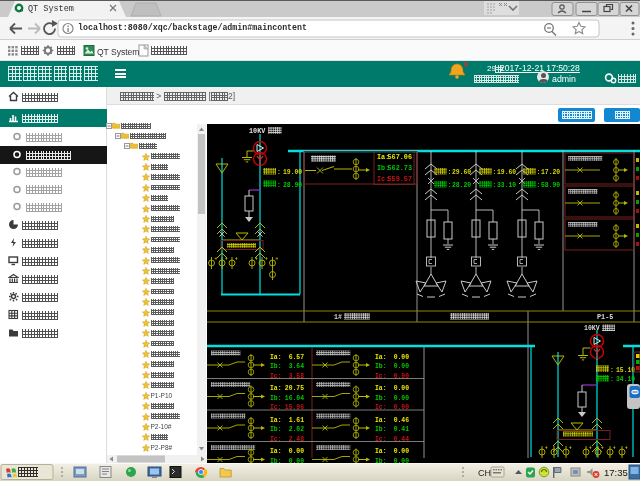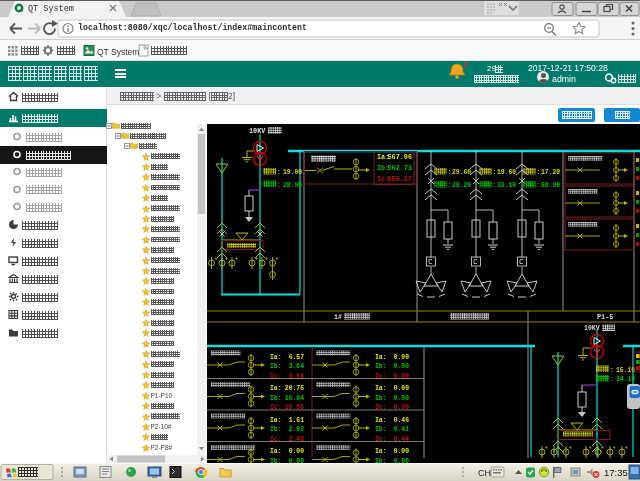--- a/index.html
+++ b/index.html
@@ -52,21 +52,21 @@
 <rect x="67.4" y="8.5" width="1.4" height="1.6" fill="#888"></rect>
     <rect x="67.4" y="11" width="1.4" height="4" fill="#888"></rect>
 <circle cx="549" cy="11" r="4.3" fill="none" stroke="#777" stroke-width="1.3"></circle>
     <path d="M552 14.5 l4 4" stroke="#777" stroke-width="1.5"></path>
     <path d="M547 11 h4" stroke="#777" stroke-width="1.2"></path>
 <path d="M579 5.5 l1.8 3.8 4.2 .5 -3.1 2.8 .8 4 -3.7 -2 -3.7 2 .8 -4 -3.1 -2.8 4.2 -.5 z" fill="none" stroke="#888" stroke-width="1.1"></path>
 <circle cx="633" cy="6" r="1.5" fill="#666"></circle>
     <circle cx="633" cy="11.5" r="1.5" fill="#666"></circle>
     <circle cx="633" cy="17" r="1.5" fill="#666"></circle>
 </svg>
-<div style="position:absolute;left:78px;top:22.5px;font:bold 8.3px 'Liberation Mono',monospace;color:#2b2b2b;white-space:nowrap;">localhost:8080/xqc/localhost/index#maincontent</div>
+<div style="position:absolute;left:78px;top:22.5px;font:bold 8.3px 'Liberation Mono',monospace;color:#2b2b2b;white-space:nowrap;">localhost:8080/xqc/backstage/admin#maincontent</div>
 <div style="position:absolute;left:0px;top:40px;width:640px;height:21px;background:#fafafa;border-bottom:1px solid #e2e2e2"></div>
 <svg class="abs" style="left:0;top:40" width="240" height="21">
 <g fill="#8a8a8a">
       <rect x="8" y="6" width="2.4" height="2.4"></rect>
       <rect x="11.6" y="6" width="2.4" height="2.4"></rect>
       <rect x="15.2" y="6" width="2.4" height="2.4"></rect>
       <rect x="8" y="9.6" width="2.4" height="2.4"></rect>
       <rect x="11.6" y="9.6" width="2.4" height="2.4"></rect>
       <rect x="15.2" y="9.6" width="2.4" height="2.4"></rect>
       <rect x="8" y="13.2" width="2.4" height="2.4"></rect>
@@ -95,21 +95,21 @@
 <div style="position:absolute;left:115px;top:72.5px;width:11px;height:2px;background:#fff"></div>
 <div style="position:absolute;left:115px;top:76px;width:11px;height:2px;background:#fff"></div>
 <svg class="abs" style="left:446px;top:61px" width="30" height="20">
 <path d="M11 3 q6 0 6 8 l2 3 h-16 l2 -3 q0 -8 6 -8 z" fill="#f1a51e" stroke="#c87e00" stroke-width="0.7"></path>
 <circle cx="11" cy="16" r="1.8" fill="#f1a51e"></circle>
 </svg>
 <div style="position:absolute;left:464px;top:61px;font:bold 7px 'Liberation Sans',sans-serif;color:#ff2222;white-space:nowrap;">0</div>
 <div style="position:absolute;left:487px;top:64px;font:normal 8px 'Liberation Sans',sans-serif;color:#fff;white-space:nowrap;">29<span style="display:inline-block;width:8px"></span></div>
 <div class="abs" style="left:495px;top:64.5px"><span class="z" style="width:8px;height:8px;background-image:repeating-linear-gradient(0deg,#f2f2f2 0 1px,transparent 1px 2.6px),repeating-linear-gradient(90deg,#f2f2f2 0 1px,transparent 1px 2.6px)"></span></div>
 <div class="abs" style="left:474px;top:75px"><span class="z" style="width:45.0px;height:7.5px;background-image:repeating-linear-gradient(0deg,#f2f2f2 0 1px,transparent 1px 2.4px),repeating-linear-gradient(90deg,#f2f2f2 0 1px,transparent 1px 2.4px)"></span></div>
-<div style="position:absolute;left:528px;top:62.5px;font:normal 8.6px 'Liberation Sans',sans-serif;color:#fff;white-space:nowrap;">2017-12-21 17:50:28</div>
+<div style="position:absolute;left:500px;top:62.5px;font:normal 8.6px 'Liberation Sans',sans-serif;color:#fff;white-space:nowrap;text-decoration:underline;">2017-12-21 17:50:28</div>
 <div class="abs" style="left:537px;top:71px;width:12px;height:12px;border-radius:50%;background:#e9e9e9;overflow:hidden">
     <div style="position:absolute;left:3.5px;top:2px;width:5px;height:5px;border-radius:50%;background:#555"></div>
     <div style="position:absolute;left:1.5px;top:7.5px;width:9px;height:6px;border-radius:50%;background:#555"></div>
   </div>
 <div style="position:absolute;left:552px;top:73.5px;font:normal 8.8px 'Liberation Sans',sans-serif;color:#fff;white-space:nowrap;">admin</div>
 <svg class="abs" style="left:604px;top:73px" width="13" height="11">
 <circle cx="5" cy="4.5" r="3.4" fill="none" stroke="#fff" stroke-width="1.6"></circle>
     <circle cx="9.5" cy="7.5" r="2.2" fill="none" stroke="#fff" stroke-width="1.4"></circle>
 </svg>
 <div class="abs" style="left:618px;top:74px"><span class="z" style="width:18px;height:9px;background-image:repeating-linear-gradient(0deg,#f2f2f2 0 1px,transparent 1px 2.9px),repeating-linear-gradient(90deg,#f2f2f2 0 1px,transparent 1px 2.9px)"></span></div>

